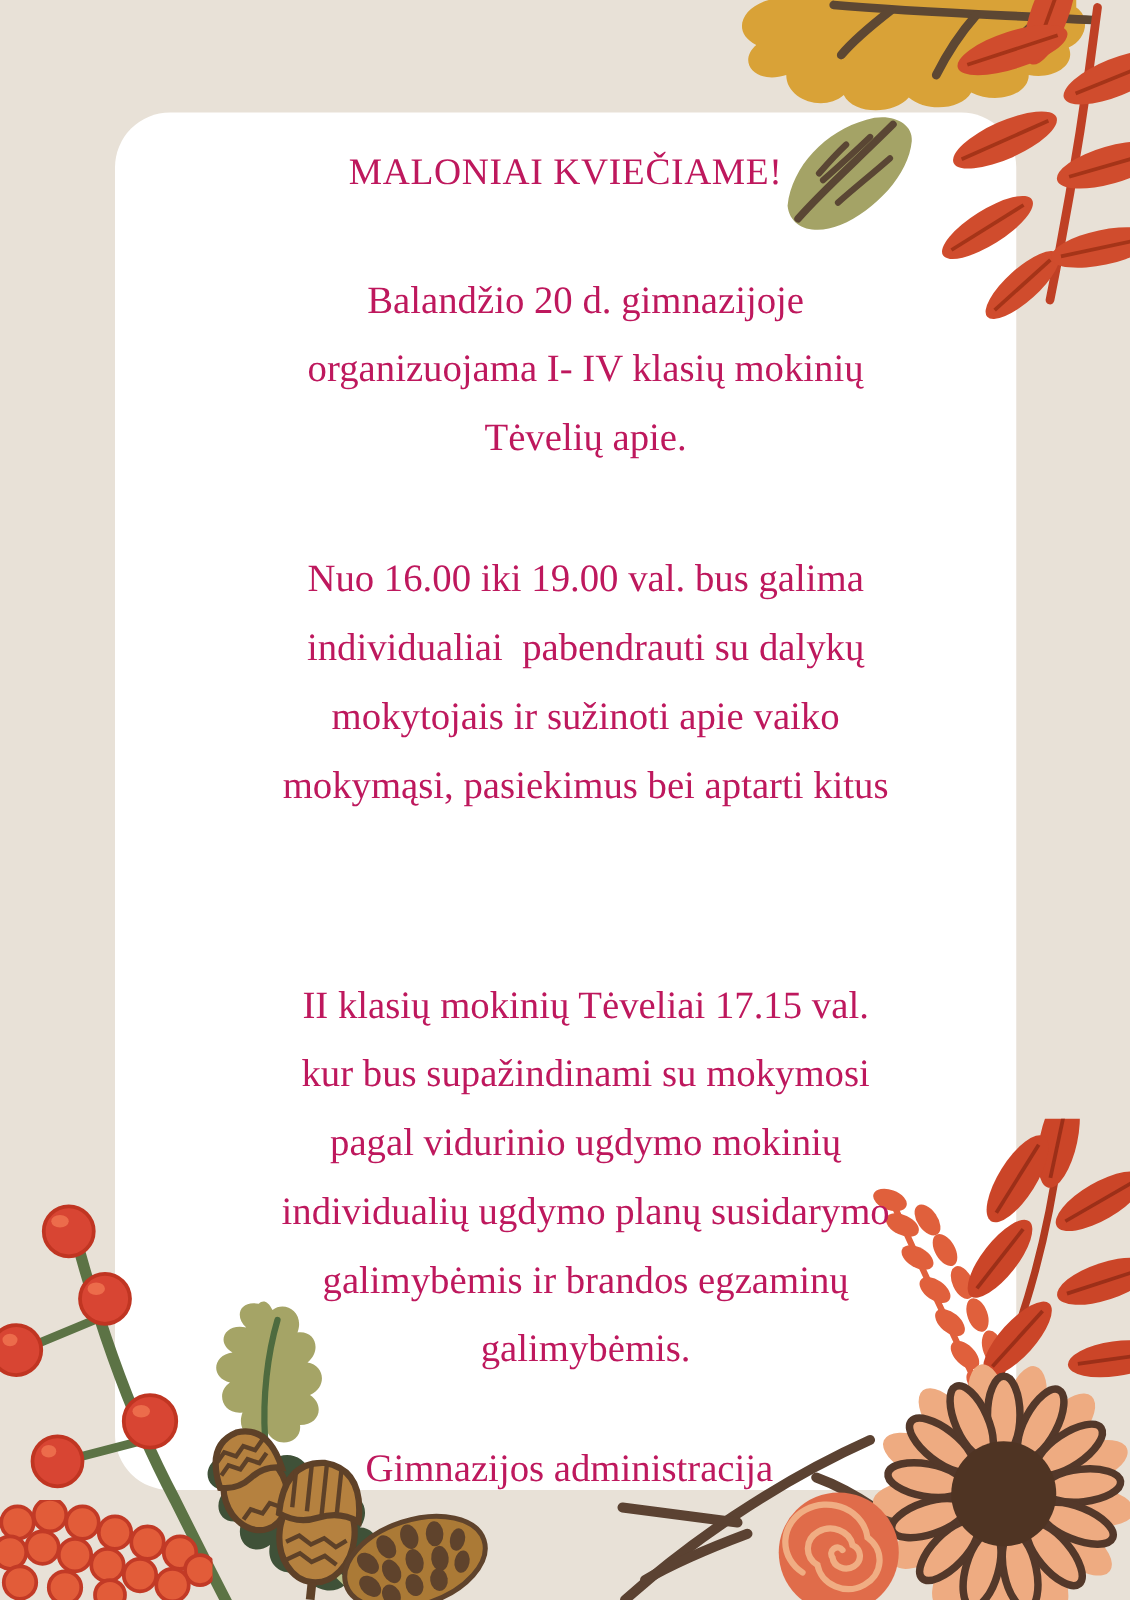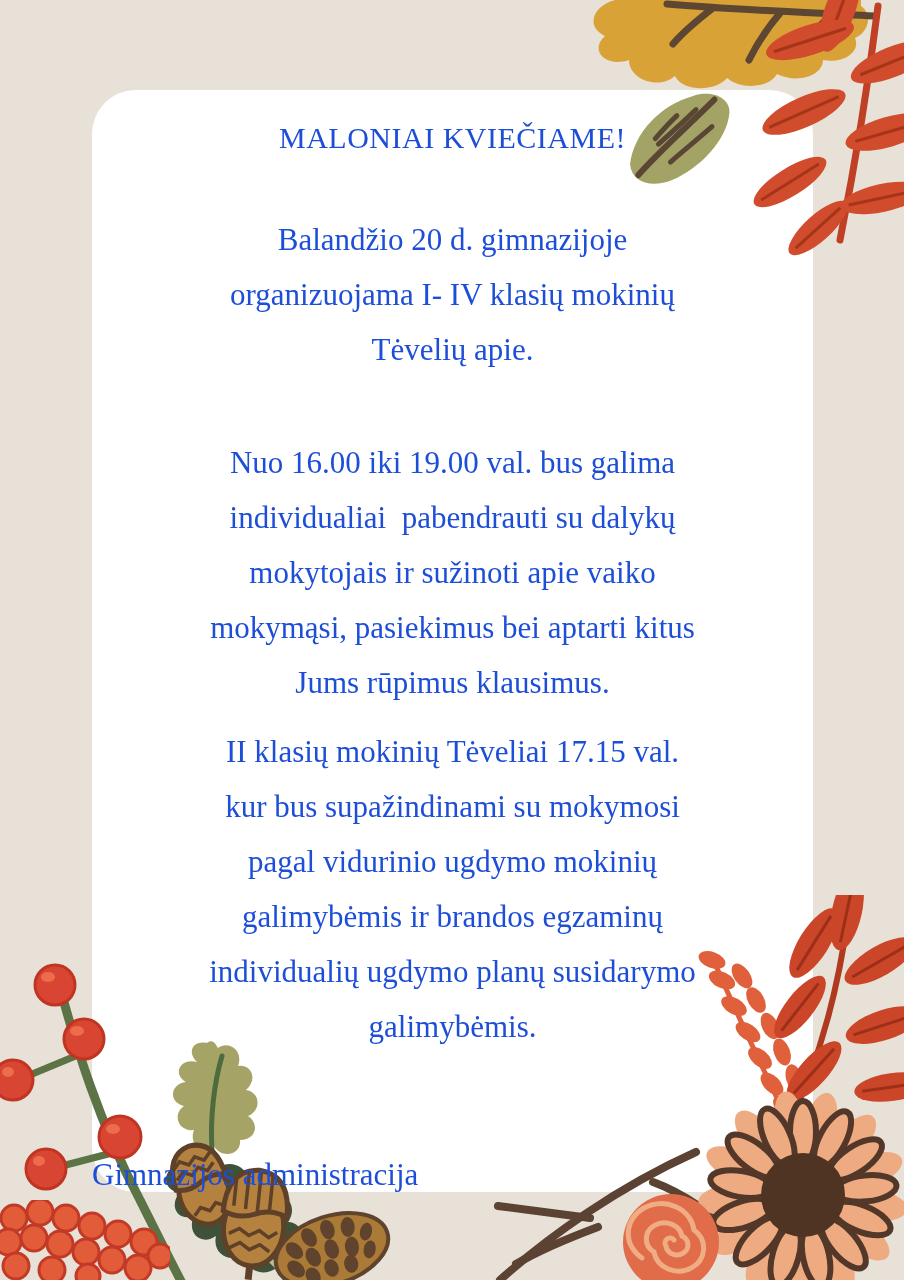--- a/index.html
+++ b/index.html
@@ -8,29 +8,29 @@
     background:#e8e1d7;
     font-family:"Liberation Serif","DejaVu Serif",serif;
   }
   .card{
     position:absolute;left:92px;top:90px;width:721px;height:1102px;
     background:#ffffff;border-radius:44px;z-index:5;
   }
   .deco{position:absolute;z-index:20;}
   .textblock{
     position:absolute;left:92px;width:721px;text-align:center;
-    z-index:30;color:#1d4ed8;
+    z-index:30;color:#be185d;
   }
-  .line{line-height:55px;font-size:31px;white-space:pre;}
+  .line{line-height:55px;font-size:31px;white-space:pre;padding-left:32px;}
   #title{top:116px;}
   #title .title-text{font-size:30px;line-height:44px;letter-spacing:.5px;}
   #p1{top:212px;}
   #p2{top:435px;}
-  #p3{top:724px;}
-  #signature{top:1150px;text-align:left;padding-right:26px;box-sizing:border-box;}
+  #p3{top:776px;}
+  #signature{top:1150px;text-align:center;padding-right:26px;box-sizing:border-box;}
   #signature .line{line-height:50px;}
 </style>
 </head>
 <body>
 
 <div id="canvas">
 
   <div class="card"></div>
 
   <svg class="deco" style="left:575px;top:0" width="300" height="92" viewBox="0 0 300 92">
@@ -307,29 +307,28 @@
       <div class="line">Balandžio 20 d. gimnazijoje</div>
       <div class="line">organizuojama I- IV klasių mokinių</div>
       <div class="line">Tėvelių apie.</div>
     </div>
 
   <div id="p2" class="textblock">
       <div class="line">Nuo 16.00 iki 19.00 val. bus galima</div>
       <div class="line">individualiai  pabendrauti su dalykų</div>
       <div class="line">mokytojais ir sužinoti apie vaiko</div>
       <div class="line">mokymąsi, pasiekimus bei aptarti kitus</div>
-      <div class="line">Jums rūpimus klausimus.</div>
     </div>
 
   <div id="p3" class="textblock">
       <div class="line">II klasių mokinių Tėveliai 17.15 val.</div>
       <div class="line">kur bus supažindinami su mokymosi</div>
       <div class="line">pagal vidurinio ugdymo mokinių</div>
+      <div class="line">individualių ugdymo planų susidarymo</div>
       <div class="line">galimybėmis ir brandos egzaminų</div>
-      <div class="line">individualių ugdymo planų susidarymo</div>
       <div class="line">galimybėmis.</div>
     </div>
 
   <div id="signature" class="textblock">
     <div class="line">Gimnazijos administracija</div>
   </div>
 
 </div>
 
 </body></html>

